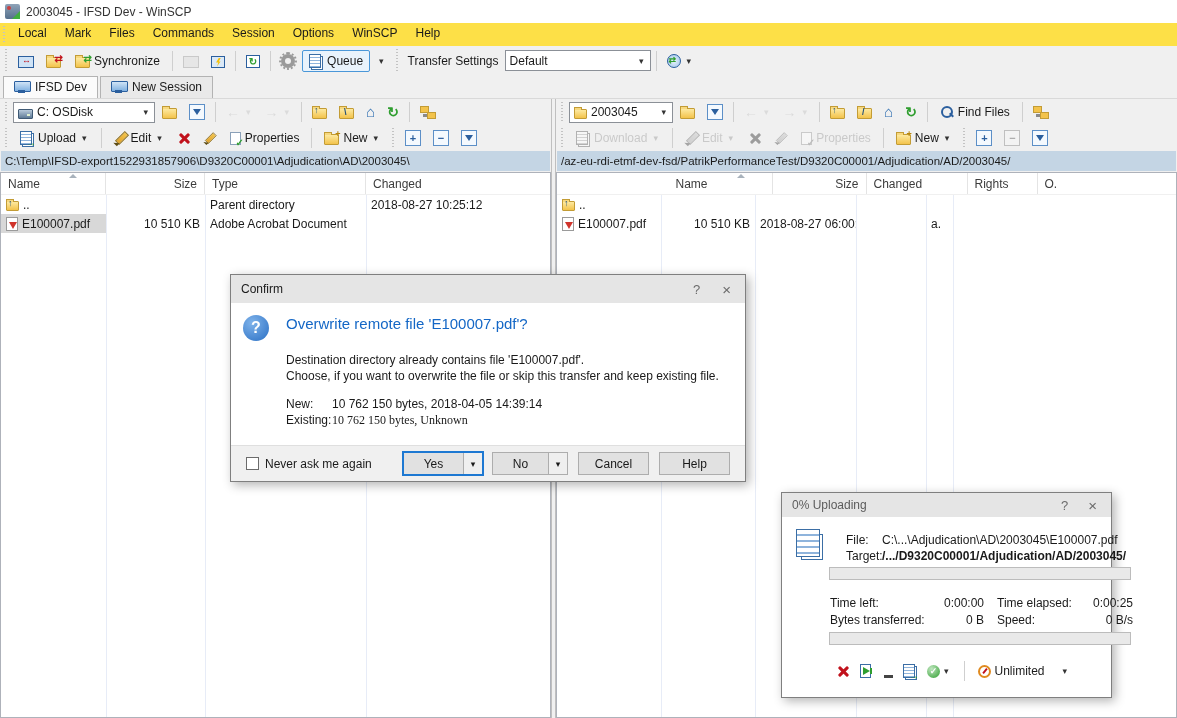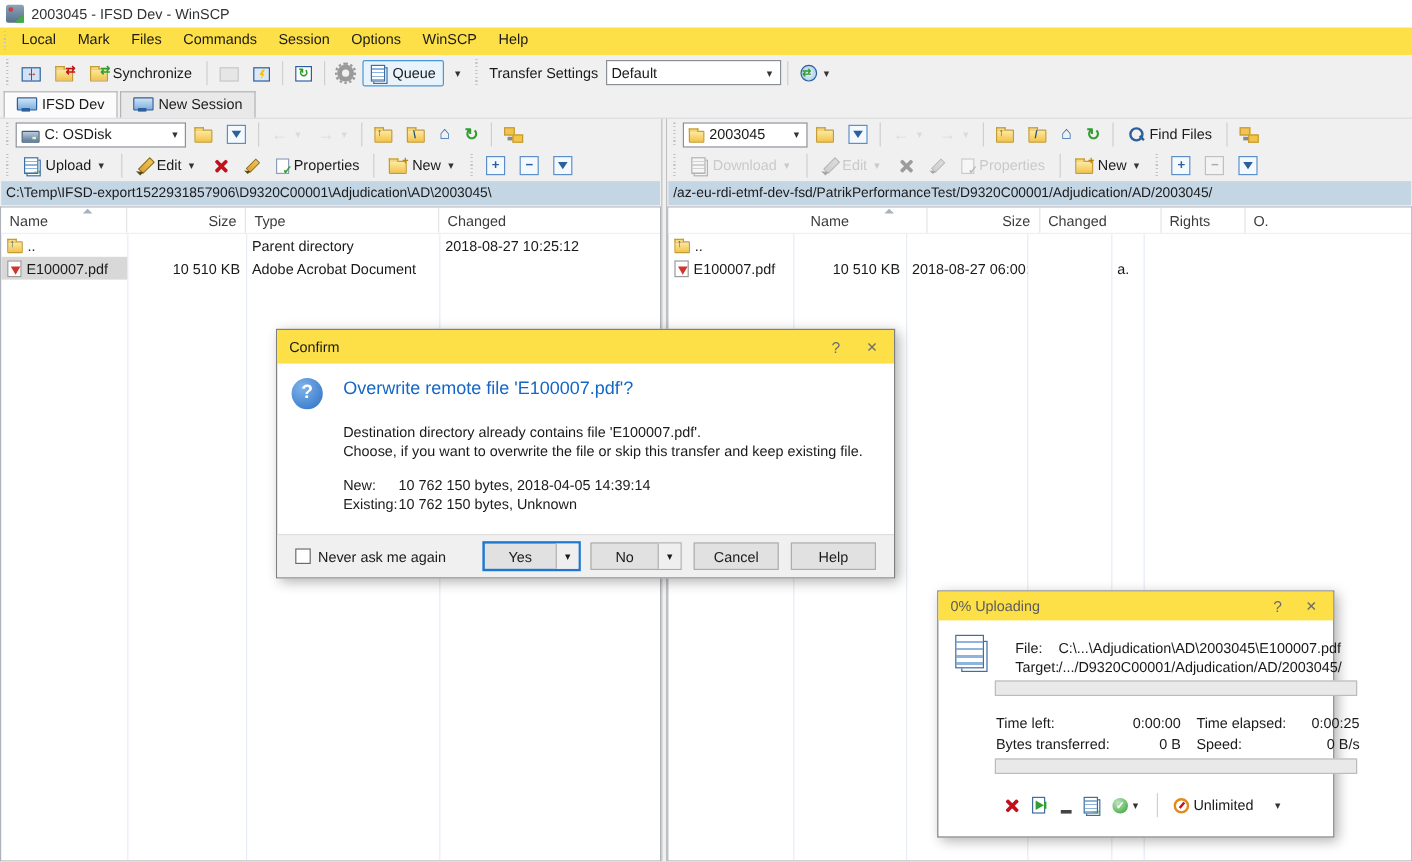--- a/index.html
+++ b/index.html
@@ -109,33 +109,33 @@
   .skip::after { content:""; position:absolute; left:3px; top:3px; border-top:4px solid transparent; border-bottom:4px solid transparent; border-left:7px solid #2f9e2f; box-shadow:3px 0 0 -1px #2f9e2f; }
   .minbar { width:9px; height:3px; background:#444; margin-top:10px; }
   .docsarr::after { content:"→"; position:absolute; right:-5px; bottom:-4px; color:#2f9e2f; font-weight:bold; font-size:10px; }
   .logo { width:15px; height:15px; background:linear-gradient(#8fa3b8,#55708c); border-radius:2px; }
   .logo::before { content:""; position:absolute; left:2px; top:2px; width:4px; height:4px; border-radius:50%; background:#c94040; }
   .logo::after { content:""; position:absolute; right:0px; bottom:0px; border-left:8px solid transparent; border-bottom:8px solid #3fae3f; }
   .qico { color:#6b6b6b; font-size:13px; padding:0 4px; }
 
   
   .dlg { position:absolute; background:#fff; border:1px solid #7f7f7f; box-shadow:3px 3px 10px rgba(0,0,0,.3); z-index:10; }
-  .dlg-title { height:28px; display:flex; align-items:center; padding:8px 10px; background:#fde047; }
+  .dlg-title { height:28px; display:flex; align-items:center; padding:8px 10px; background:#e5e5e5; }
   .dlg-title .t { flex:1; }
   .confirm { left:230px; top:274px; width:516px; height:208px; }
   .confirm .qmark { position:absolute; left:12px; top:40px; width:26px; height:26px; border-radius:50%;
                     background:radial-gradient(circle at 35% 30%,#7fb3ea,#2a6fc4); color:#fff; font-weight:bold; font-size:16px;
                     display:flex; align-items:center; justify-content:center; }
   .confirm .head { position:absolute; left:55px; top:40px; font-size:15px; color:#1467c6; }
   .confirm .l1 { position:absolute; left:55px; top:78px; }
   .confirm .l2 { position:absolute; left:55px; top:94px; }
   .confirm .nl { position:absolute; left:55px; top:122px; }
   .confirm .nv { position:absolute; left:101px; top:122px; }
   .confirm .el { position:absolute; left:55px; top:138px; }
-  .confirm .ev { position:absolute; left:101px; top:138px; }
+  .confirm .ev { position:absolute; left:101px; top:138px;font-family:Liberation Serif, serif; }
   .dlg-foot { position:absolute; left:0; right:0; bottom:0; height:36px; background:#f0f0f0; border-top:1px solid #dfdfdf;
               display:flex; align-items:center; padding:0 15px; }
   .cb { width:13px; height:13px; background:#fff; border:1px solid #6b6b6b; margin-right:6px; flex:none; }
   .btn { height:23px; background:#e1e1e1; border:1px solid #adadad; font-family:inherit; font-size:12px; color:#1a1a1a; }
   .btn.plain { width:71px; margin-left:10px; }
   .split { display:flex; align-items:stretch; padding:0; }
   .split .cap { flex:1; display:flex; align-items:center; justify-content:center; }
   .split .dd { width:19px; display:flex; align-items:center; justify-content:center; border-left:1px solid #adadad; font-size:9px; background:#efefef; }
   .split.default { border:2px solid #1d78d2; height:25px; }
   .yesb { width:82px; margin-left:auto; }
@@ -537,21 +537,21 @@
   <div class="dlg prog">
     <div class="dlg-title">
       <span class="t">0% Uploading</span>
       <span class="qico">?</span>
       <span class="qico" style="font-size:15px;padding-left:16px;">×</span>
     </div>
     <span class="ic docs big ico"></span>
     <span class="plbl" style="left:64px;top:40px;">File:</span>
     <span class="plbl" style="left:100px;top:40px;">C:\...\Adjudication\AD\2003045\E100007.pdf</span>
     <span class="plbl" style="left:64px;top:56px;">Target:</span>
-    <span class="plbl" style="left:100px;top:56px;">/.../D9320C00001/Adjudication/AD/2003045/</span>
+    <span class="plbl" style="left:100px;top:56px;font-weight:bold;">/.../D9320C00001/Adjudication/AD/2003045/</span>
     <div class="pbar" style="top:74px;"></div>
     <span class="plbl" style="left:48px;top:103px;">Time left:</span>
     <span class="plbl rt" style="left:130px;top:103px;width:72px;">0:00:00</span>
     <span class="plbl" style="left:215px;top:103px;">Time elapsed:</span>
     <span class="plbl rt" style="left:290px;top:103px;width:61px;">0:00:25</span>
     <span class="plbl" style="left:48px;top:120px;">Bytes transferred:</span>
     <span class="plbl rt" style="left:130px;top:120px;width:72px;">0 B</span>
     <span class="plbl" style="left:215px;top:120px;">Speed:</span>
     <span class="plbl rt" style="left:290px;top:120px;width:61px;">0 B/s</span>
     <div class="pbar" style="top:139px;"></div>

